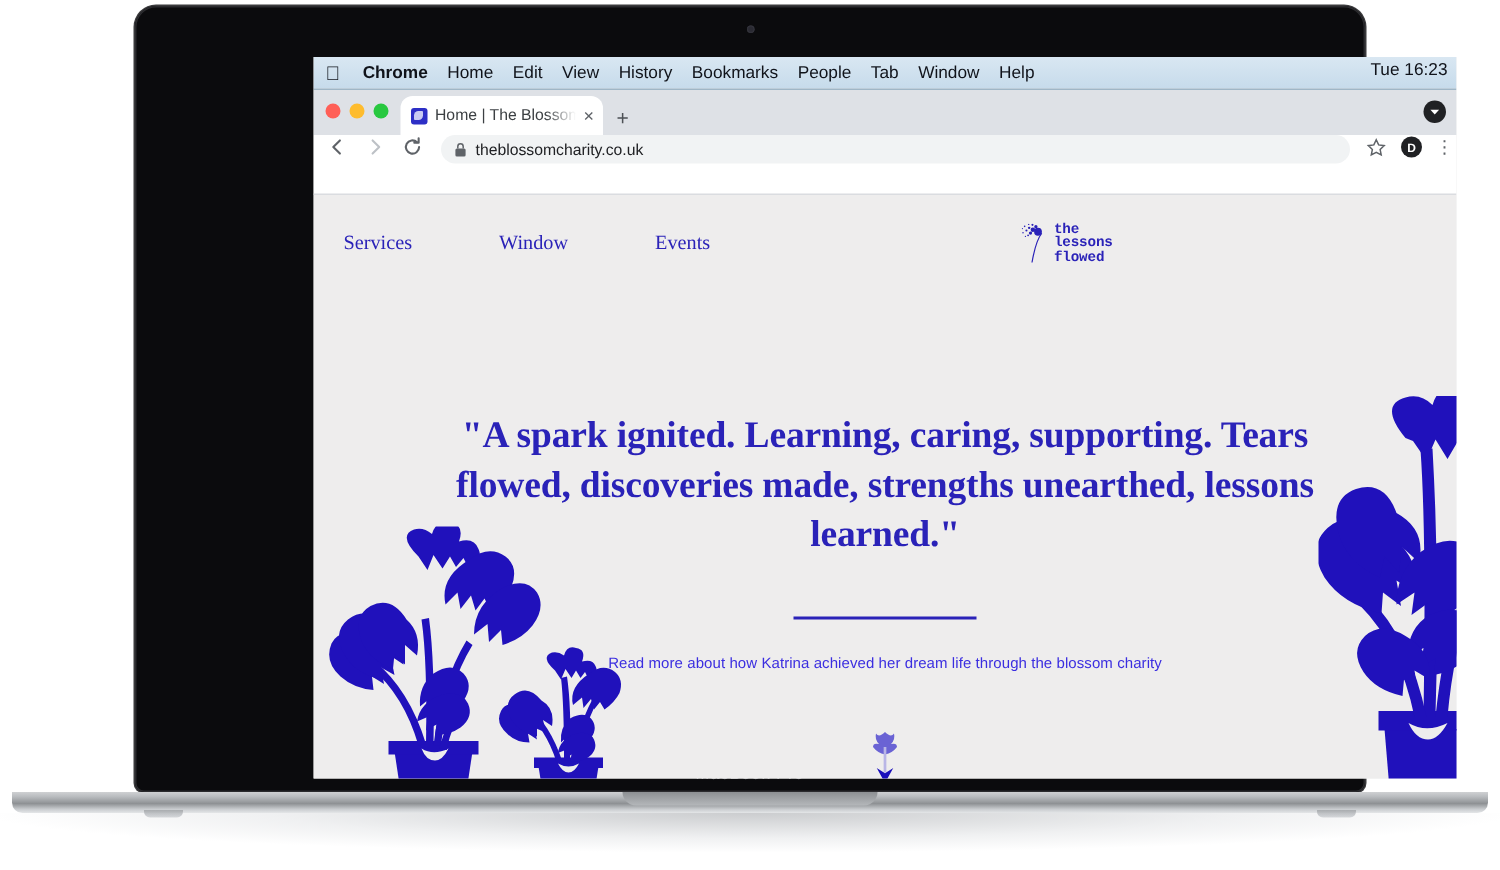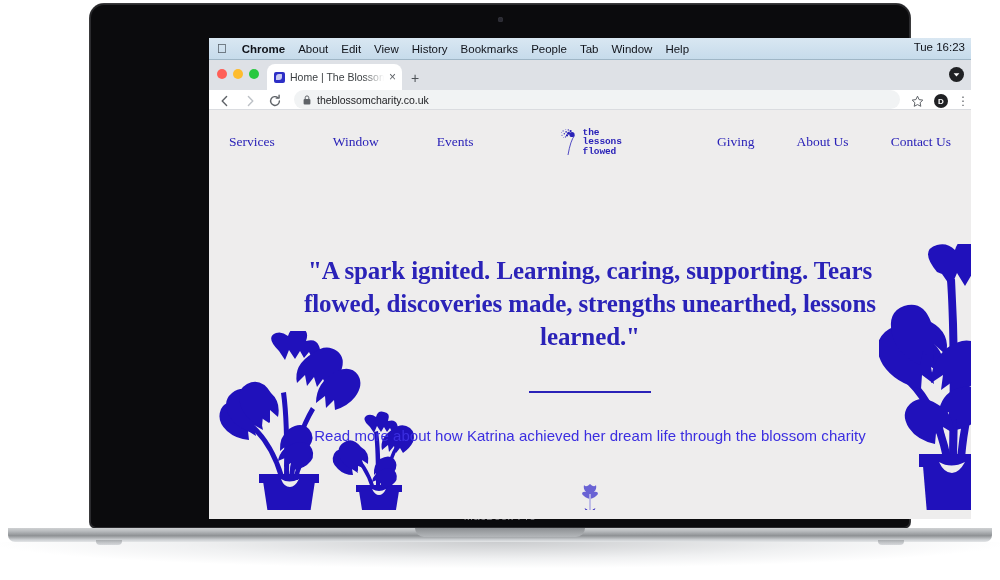--- a/index.html
+++ b/index.html
@@ -191,24 +191,24 @@
     position: absolute;
     right: 7px; top: 7px;
     width: 15px; height: 15px;
     border-radius: 50%;
     background: #202124;
     display: flex; align-items: center; justify-content: center;
   }
   #tabstrip-right svg { display: block; }
 
   #toolbar {
-    height: 20px;
+    height: 40px;
     background: #ffffff;
     display: flex;
-    align-items: flex-end;
+    align-items: flex-start;
     padding: 0 8px;
     box-sizing: border-box;
     gap: 9px;
     border-bottom: 1px solid #dadce0;
   }
   .nav-btn {
     width: 16px; height: 16px;
     display: flex; align-items: center; justify-content: center;
     color: #5f6368;
     font-size: 13px;
@@ -311,23 +311,23 @@
     max-width: 610px;
     letter-spacing: -.1px;
   }
   #hero-divider {
     width: 122px;
     height: 2px;
     background: #2a22b8;
     margin: 38px auto 0;
   }
   #hero-subtext {
-    margin-top: 34px;
+    margin-top: 24px;
     font-family: "Liberation Sans", sans-serif;
-    font-size: 15px;
+    font-size: 10px;
     color: #3b2ee0;
     letter-spacing: .05px;
   }
   #scroll-arrow {
     margin: 37px auto 0;
     width: 22px; height: 38px;
   }
 
   .plant { position: absolute; z-index: 1; }
   #plant-left { left: 10px; bottom: -6px; width: 210px; }
@@ -341,21 +341,21 @@
   <div id="lid">
     <div id="camera"></div>
     <div id="macbook-label">MacBook Pro</div>
 
     <div id="screen">
 
       <div id="menubar">
         <div id="menubar-left">
           <span id="apple-logo"></span>
           <span class="menu-item bold">Chrome</span>
-          <span class="menu-item">About</span>
+          <span class="menu-item">Home</span>
           <span class="menu-item">Edit</span>
           <span class="menu-item">View</span>
           <span class="menu-item">History</span>
           <span class="menu-item">Bookmarks</span>
           <span class="menu-item">People</span>
           <span class="menu-item">Tab</span>
           <span class="menu-item">Window</span>
           <span class="menu-item">Help</span>
         </div>
         <div id="menubar-right">
@@ -555,25 +555,20 @@
                   <circle cx="2.6" cy="8.6" r="0.4"></circle>
                 </g>
               </svg>
               <div id="logo-text">
                 <div>the</div>
                 <div>lessons</div>
                 <div>flowed</div>
               </div>
             </div>
 
-            <div class="nav-group right">
-              <span class="nav-link">Giving</span>
-              <span class="nav-link">About Us</span>
-              <span class="nav-link">Contact Us</span>
-            </div>
           </div>
 
           <div id="hero">
             <h1 id="hero-quote">"A spark ignited. Learning, caring, supporting. Tears flowed, discoveries made, strengths unearthed, lessons learned."</h1>
             <div id="hero-divider"></div>
             <div id="hero-subtext">Read more about how Katrina achieved her dream life through the blossom charity</div>
             <svg id="scroll-arrow" viewBox="0 0 22 38">
               <g>
                 <path d="M11 3 q-4 4 -6 1 q-1 4 2 7 q-4 -1 -4 2 q3 4 8 5 q5 -1 8 -5 q0 -3 -4 -2 q3 -3 2 -7 q-2 3 -6 -1z" fill="#6a63d4"></path>
                 <rect x="10.1" y="13" width="1.8" height="17" fill="#b9b6e6"></rect>

